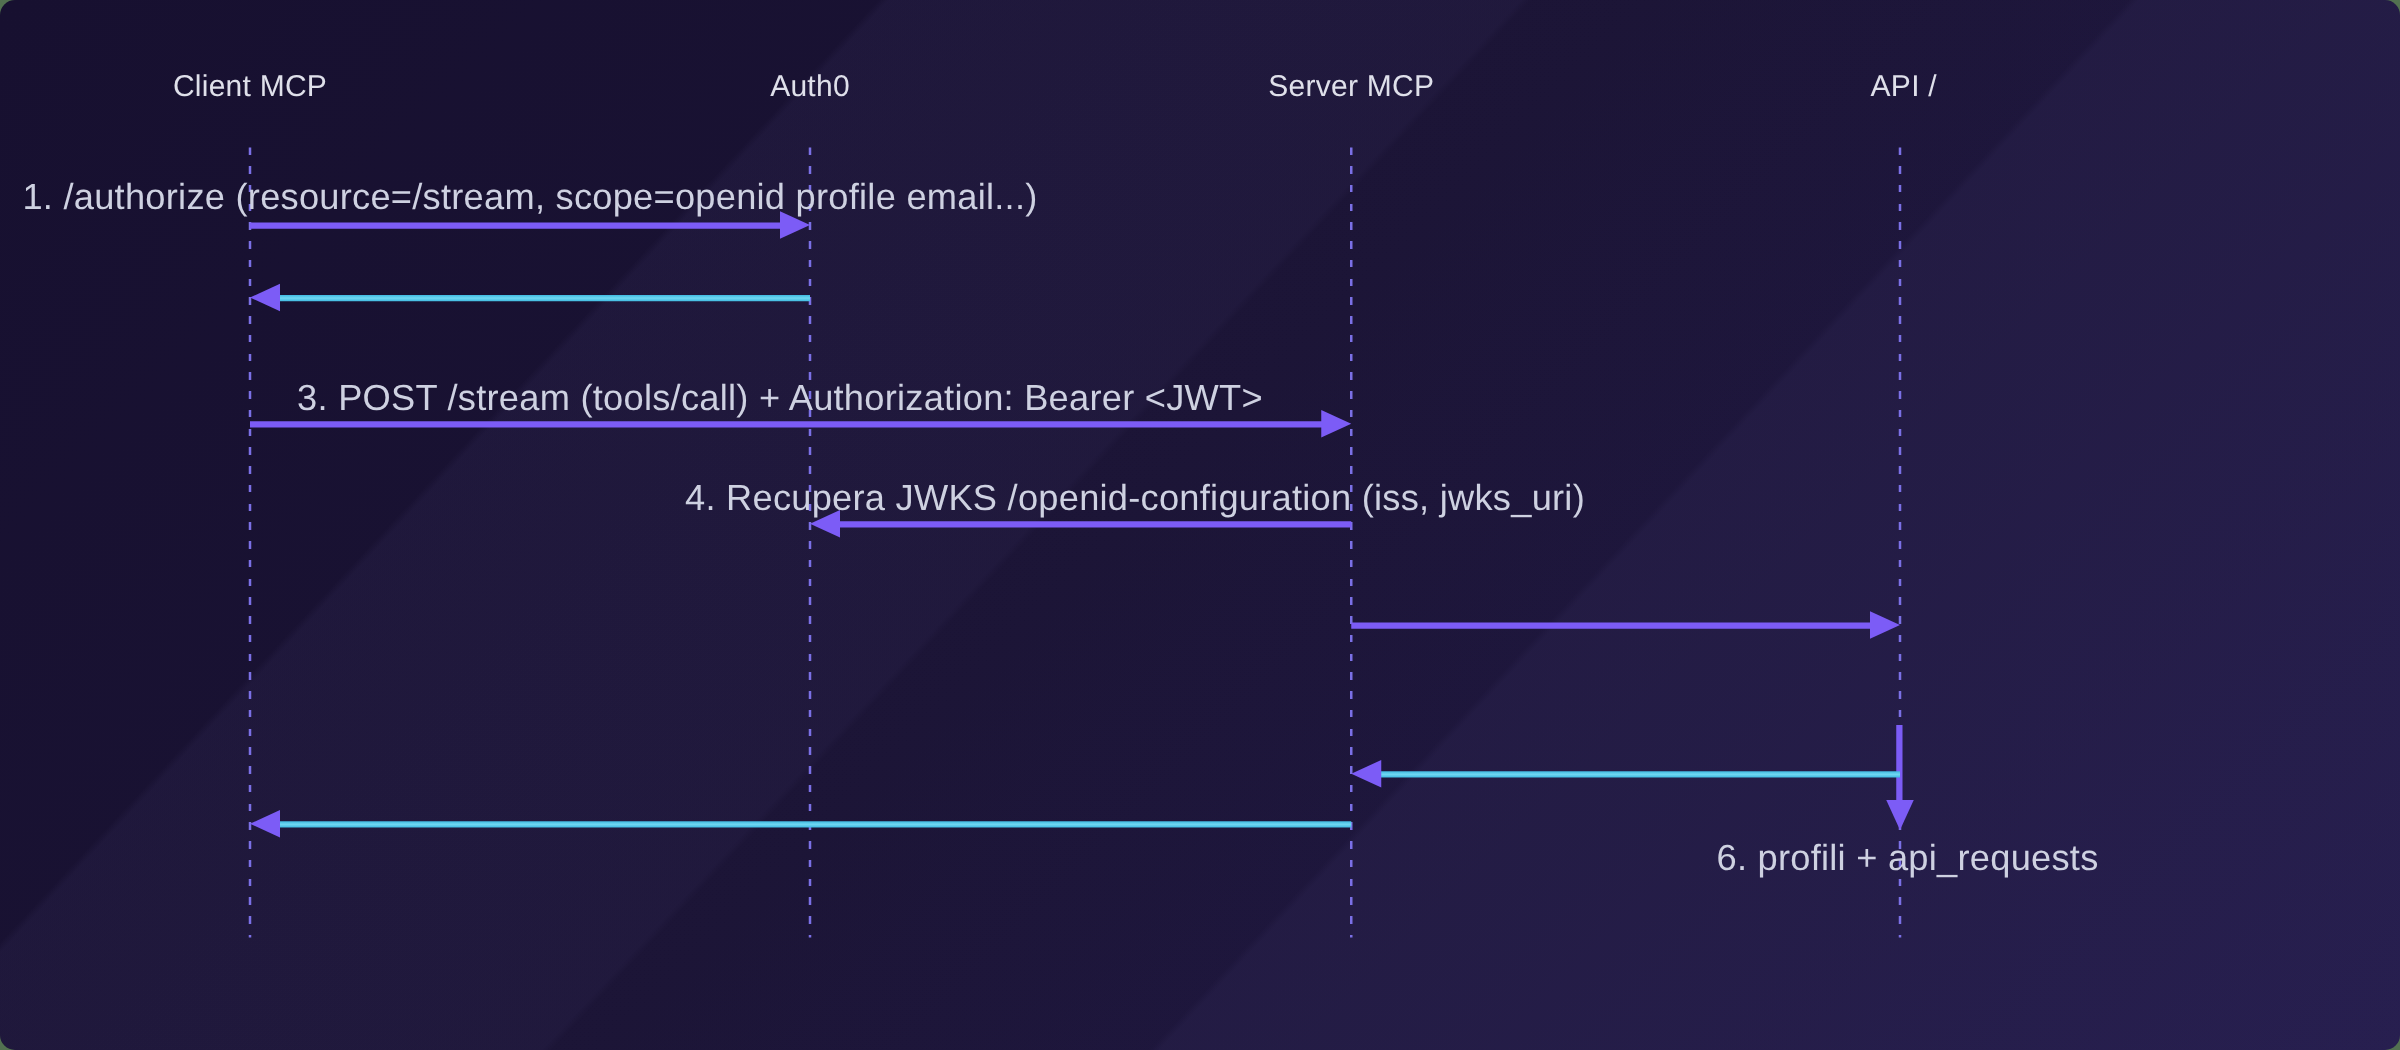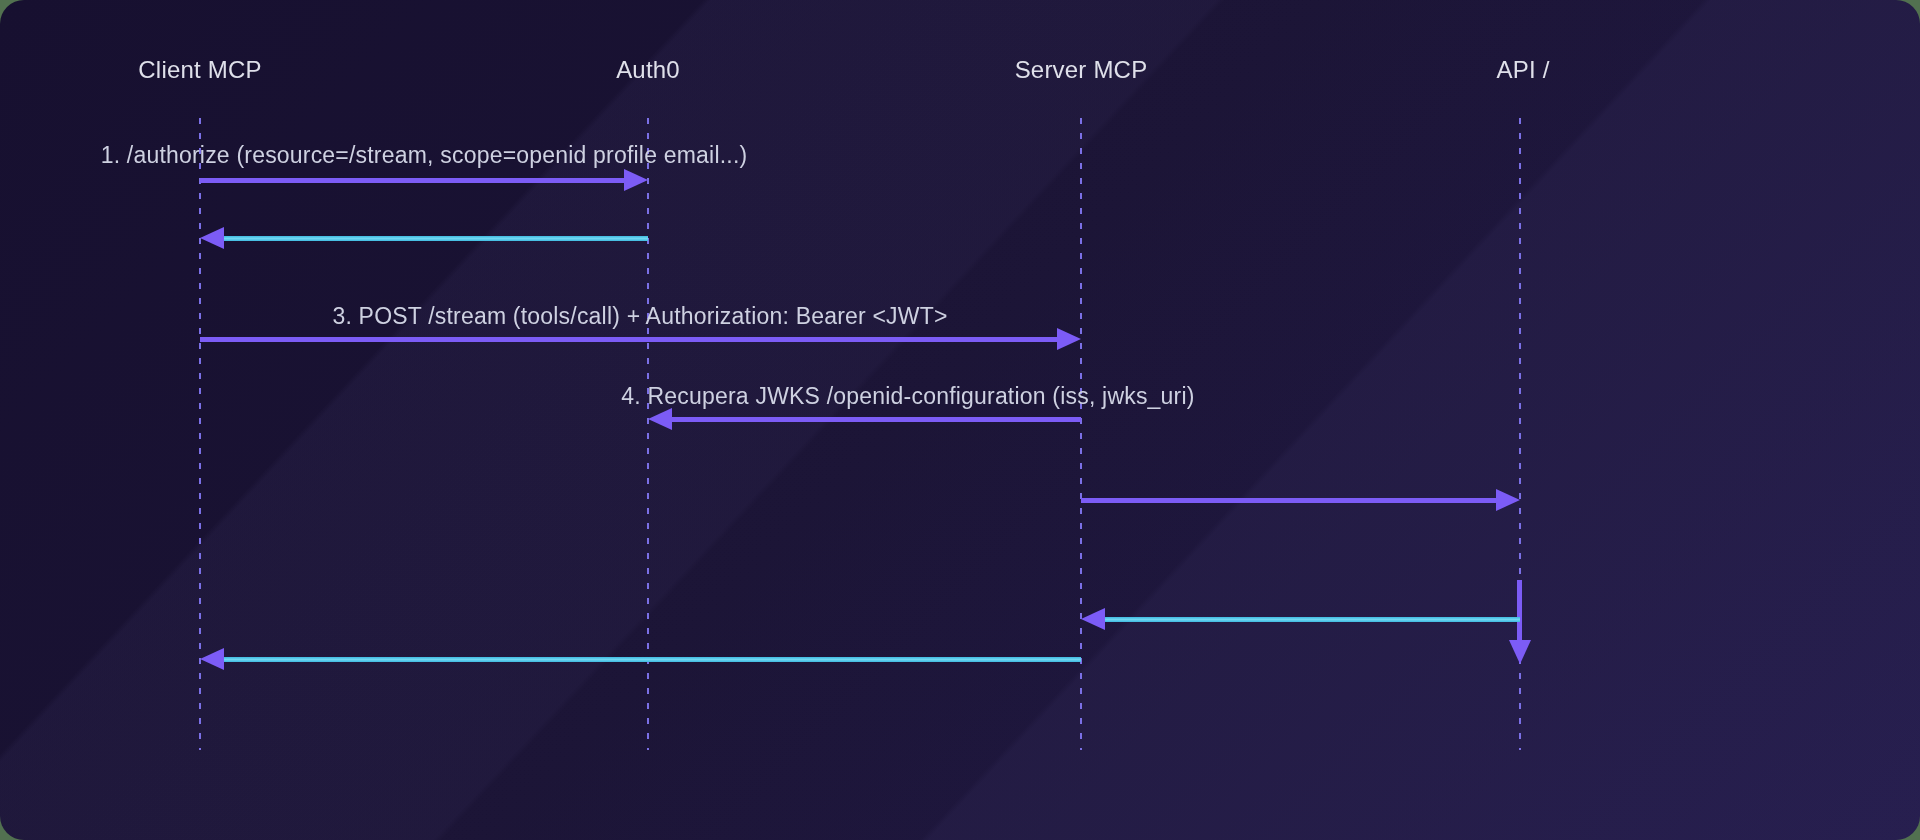--- a/index.html
+++ b/index.html
@@ -5,21 +5,21 @@
   html,body{margin:0;padding:0;}
   body{
     width:1920px;height:840px;
     background:#527150;
     font-family:"Liberation Sans", sans-serif;
     overflow:hidden;
   }
   .canvas{position:relative;width:1920px;height:840px;}
   .panel{
     position:absolute;inset:0;
-    border-radius:24px;
+    border-radius:12px;
     background:
       linear-gradient(133deg,
         rgba(150,140,230,0) 0%, rgba(150,140,230,0) 26%,
         rgba(150,140,230,0.05) 26.3%, rgba(150,140,230,0.05) 45%,
         rgba(150,140,230,0.015) 45.3%, rgba(150,140,230,0.015) 63%,
         rgba(150,140,230,0.06) 63.3%, rgba(150,140,230,0.06) 100%),
       linear-gradient(135deg, #171030 0%, #1a1334 48%, #201846 100%);
     overflow:hidden;
     padding-left:16px;
   }
@@ -30,21 +30,21 @@
     color:#dfe0ea;white-space:nowrap;
     letter-spacing:0.2px;
   }
   .lifeline{
     position:absolute;top:118px;height:632px;width:2px;
     background:repeating-linear-gradient(to bottom,#7b70e6 0px,#7b70e6 6px,transparent 6px,transparent 15px);
   }
   .msg{
     position:absolute;
     transform:translateX(-50%);
-    font-size:23px;color:#ced1e1;
+    font-size:29px;color:#ced1e1;
     white-space:nowrap;letter-spacing:0.2px;
   }
   .line-h{position:absolute;height:5px;}
   .line-v{position:absolute;width:5px;}
   .purple{background:#7c5cf6;}
   .cyan{background:linear-gradient(to bottom,#3fb9e0,#6fd8f2,#3fb9e0);}
   .head{position:absolute;width:0;height:0;}
   .head-right{border-top:11px solid transparent;border-bottom:11px solid transparent;border-left:24px solid #7c5cf6;}
   .head-left{border-top:11px solid transparent;border-bottom:11px solid transparent;border-right:24px solid #7c5cf6;}
   .head-down{border-left:11px solid transparent;border-right:11px solid transparent;border-top:24px solid #7c5cf6;}
@@ -69,21 +69,21 @@
     <div>
       <div class="line-h purple" style="left:200px;top:178px;width:428px"></div>
       <div class="head head-right" style="left:624px;top:169px"></div>
     </div>
 
     <div>
       <div class="line-h cyan" style="left:220px;top:236px;width:428px"></div>
       <div class="head head-left" style="left:200px;top:227px"></div>
     </div>
 
-    <div class="msg" style="left:640px;top:303px">3. POST /stream (tools/call) + Authorization: Bearer &lt;JWT&gt;</div>
+    <div class="msg" style="left:624px;top:303px">3. POST /stream (tools/call) + Authorization: Bearer &lt;JWT&gt;</div>
     <div>
       <div class="line-h purple" style="left:200px;top:337px;width:860px"></div>
       <div class="head head-right" style="left:1057px;top:328px"></div>
     </div>
 
     <div class="msg" style="left:908px;top:383px">4. Recupera JWKS /openid-configuration (iss, jwks_uri)</div>
     <div>
       <div class="line-h purple" style="left:668px;top:417px;width:413px"></div>
       <div class="head head-left" style="left:648px;top:408px"></div>
     </div>
@@ -101,15 +101,16 @@
     <div>
       <div class="line-h cyan" style="left:1101px;top:617px;width:419px"></div>
       <div class="head head-left" style="left:1081px;top:608px"></div>
     </div>
 
     <div>
       <div class="line-h cyan" style="left:220px;top:657px;width:861px"></div>
       <div class="head head-left" style="left:200px;top:648px"></div>
     </div>
 
+    <div class="msg" style="left:1526px;top:671px">6. profili + api_requests</div>
 
   </div>
 </div>
 
 </body></html>

